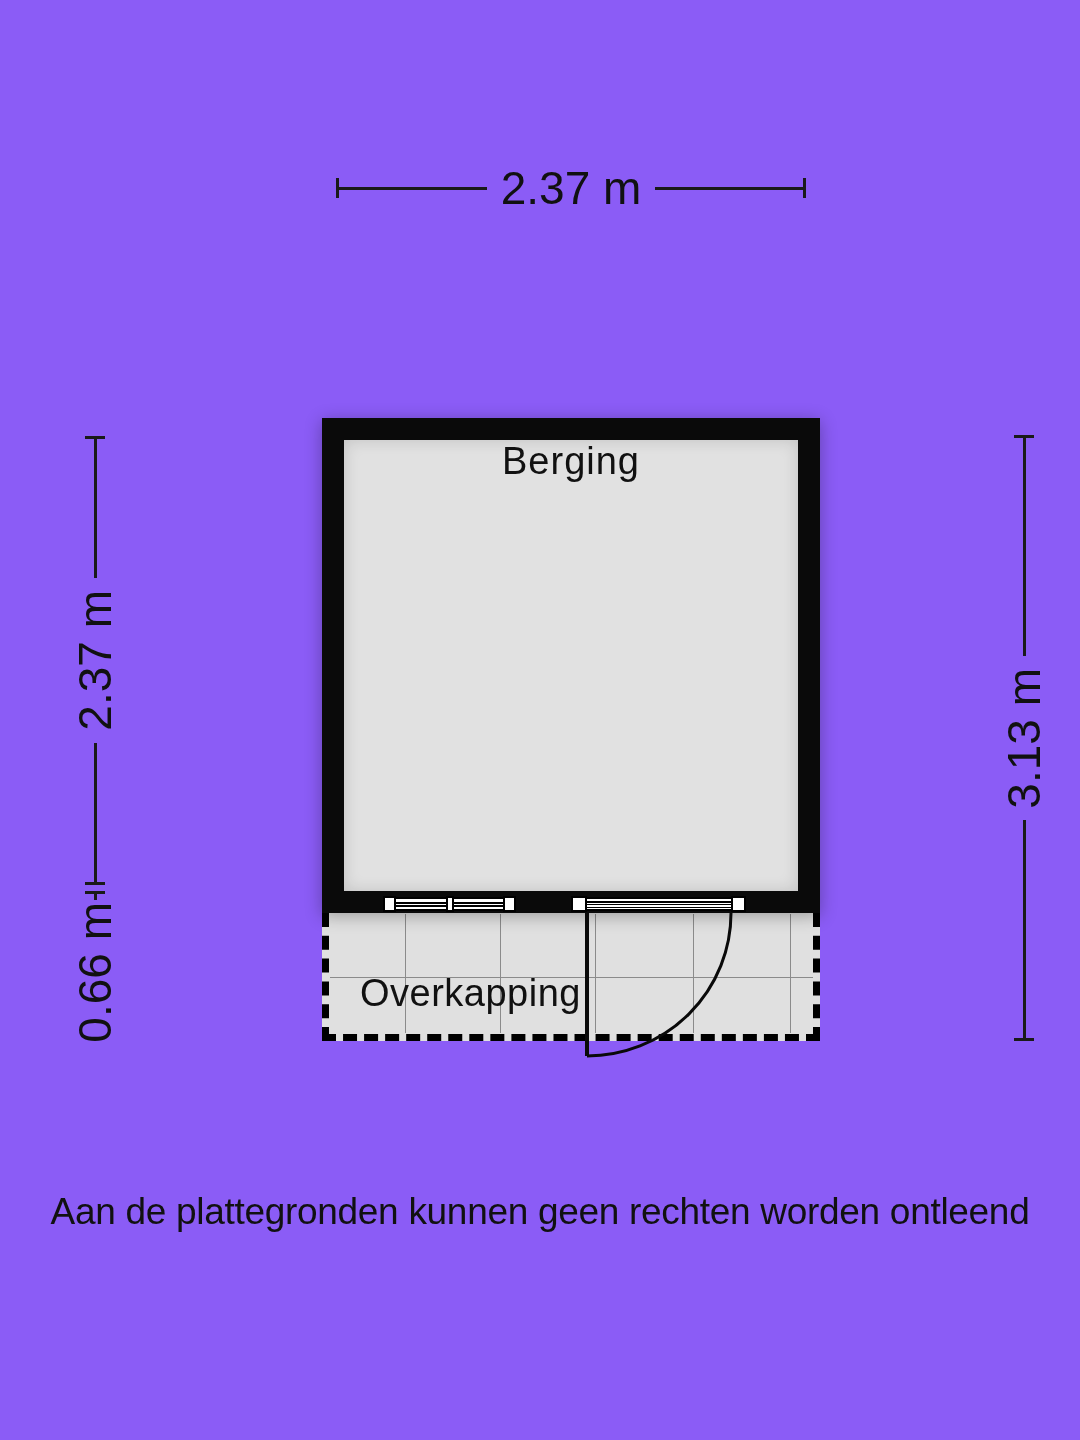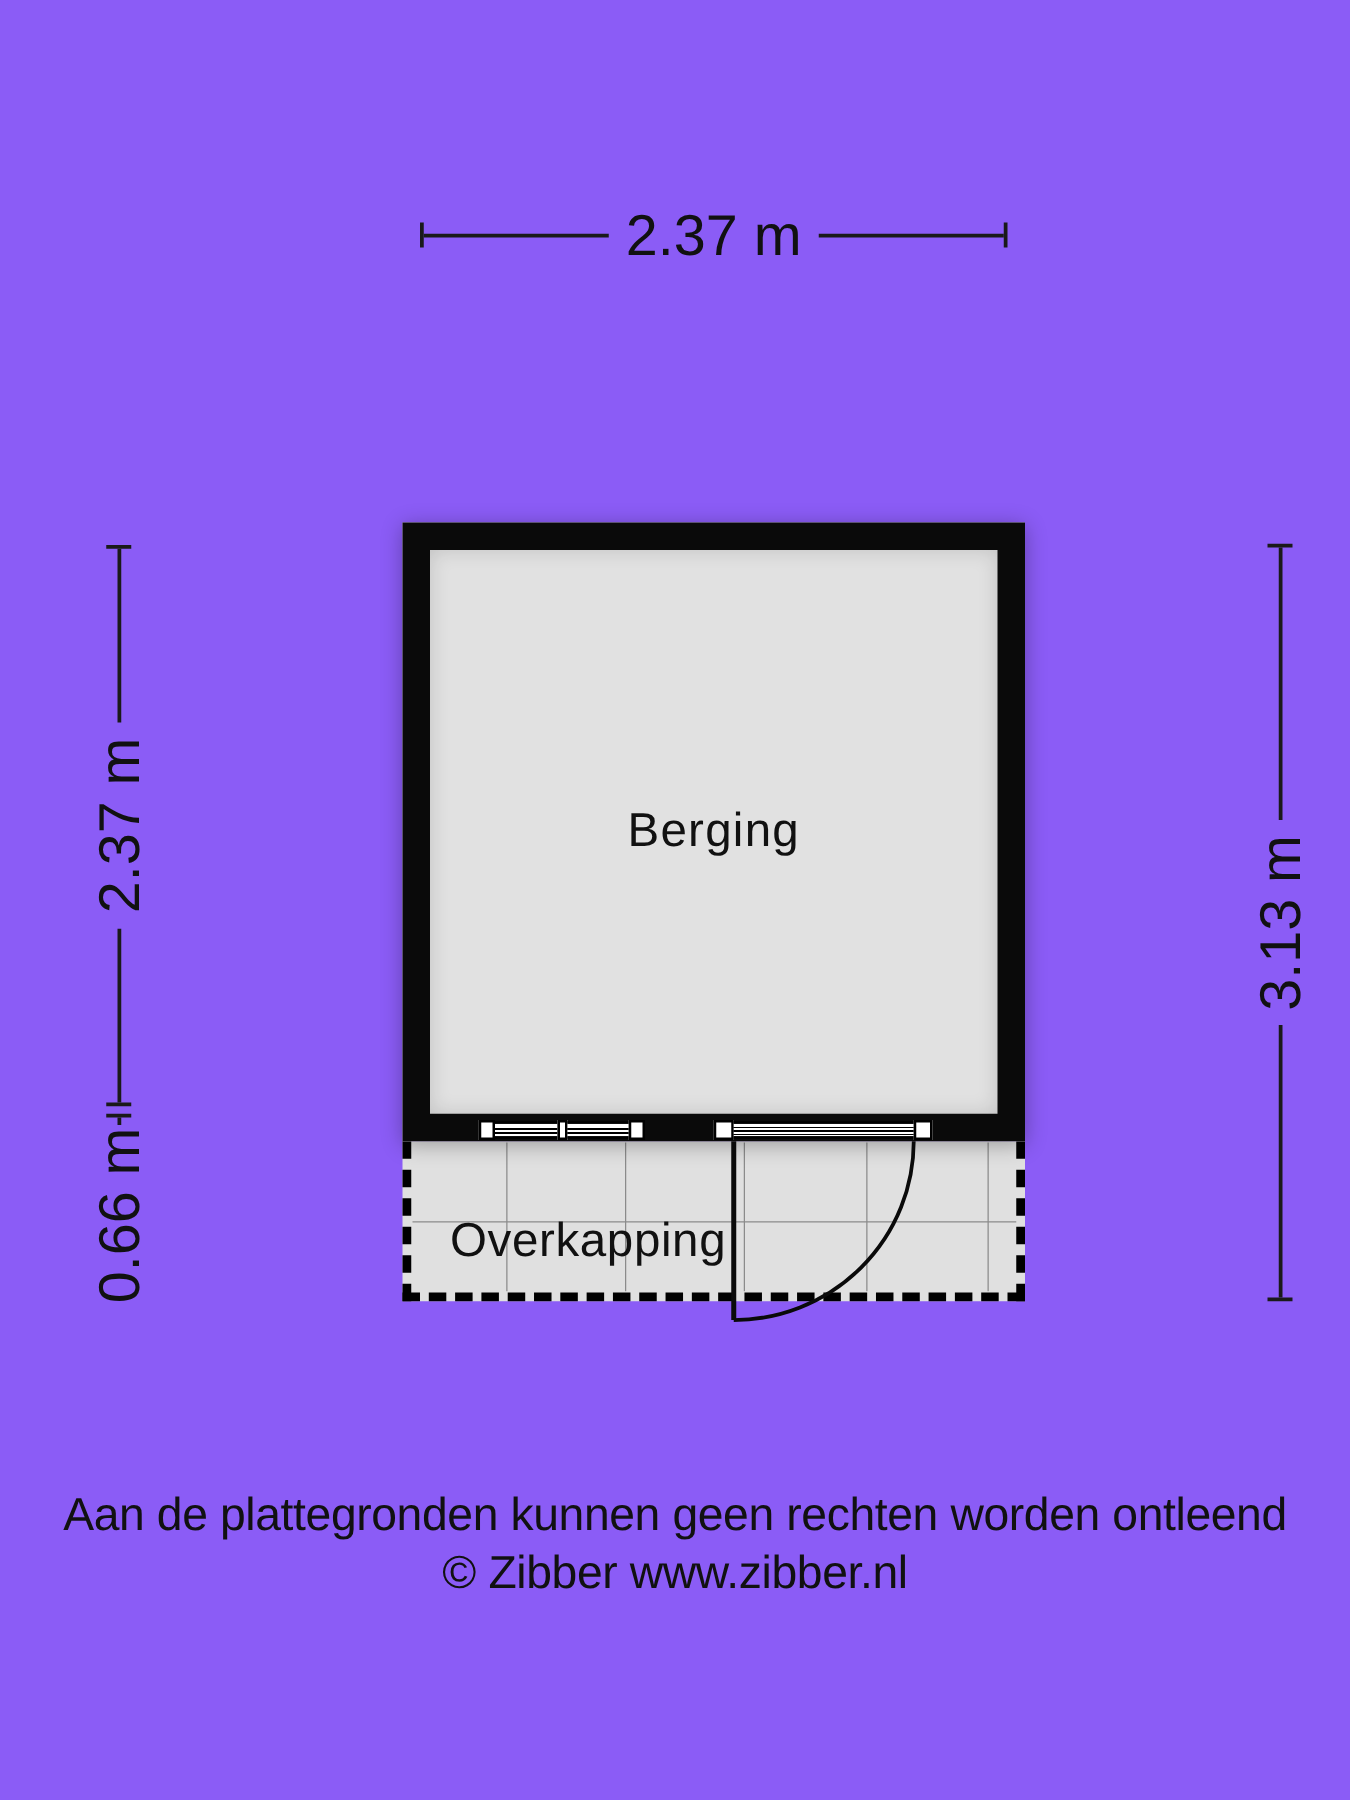--- a/index.html
+++ b/index.html
@@ -29,21 +29,21 @@
   }
   
   .room{
     position:absolute;left:322px;top:418px;width:498px;height:495px;
     box-sizing:border-box;border:22px solid #0a0a0a;background:#e1e1e1;
     box-shadow:0 3px 16px rgba(0,0,0,0.30);
   }
   .room-inner{
     position:absolute;inset:0;
     box-shadow:inset 0 0 16px rgba(0,0,0,0.14);
-    display:flex;align-items:center;justify-content:center;
+    display:flex;justify-content:center;
   }
   .room-label{
     font-size:38px;letter-spacing:1px;color:#111;
     margin-top:0px;
   }
   
   .winstrip{position:absolute;display:flex;align-items:center;height:16px;top:896px;}
   .post{background:#fff;border:2px solid #000;box-sizing:border-box;height:16px;}
   .glass{
     height:14px;box-sizing:border-box;border-top:2px solid #000;border-bottom:2px solid #000;
@@ -138,15 +138,14 @@
     <span class="glass wide" style="width:144px;"></span>
     <span class="post" style="width:15px;"></span>
   </div>
 
   <svg class="door-svg" width="1080" height="1440" viewBox="0 0 1080 1440">
     <line x1="587" y1="913" x2="587" y2="1056" stroke="#0a0a0a" stroke-width="4"></line>
     <path d="M 731 913 A 144 143 0 0 1 587 1056" fill="none" stroke="#0a0a0a" stroke-width="3"></path>
   </svg>
 
   <div class="footer-line" style="top:1190px;">Aan de plattegronden kunnen geen rechten worden ontleend</div>
-  <div class="footer-line" style="top:1236px;">© Zibber www.zibber.nl</div>
 
 </div>
 
 </body></html>

